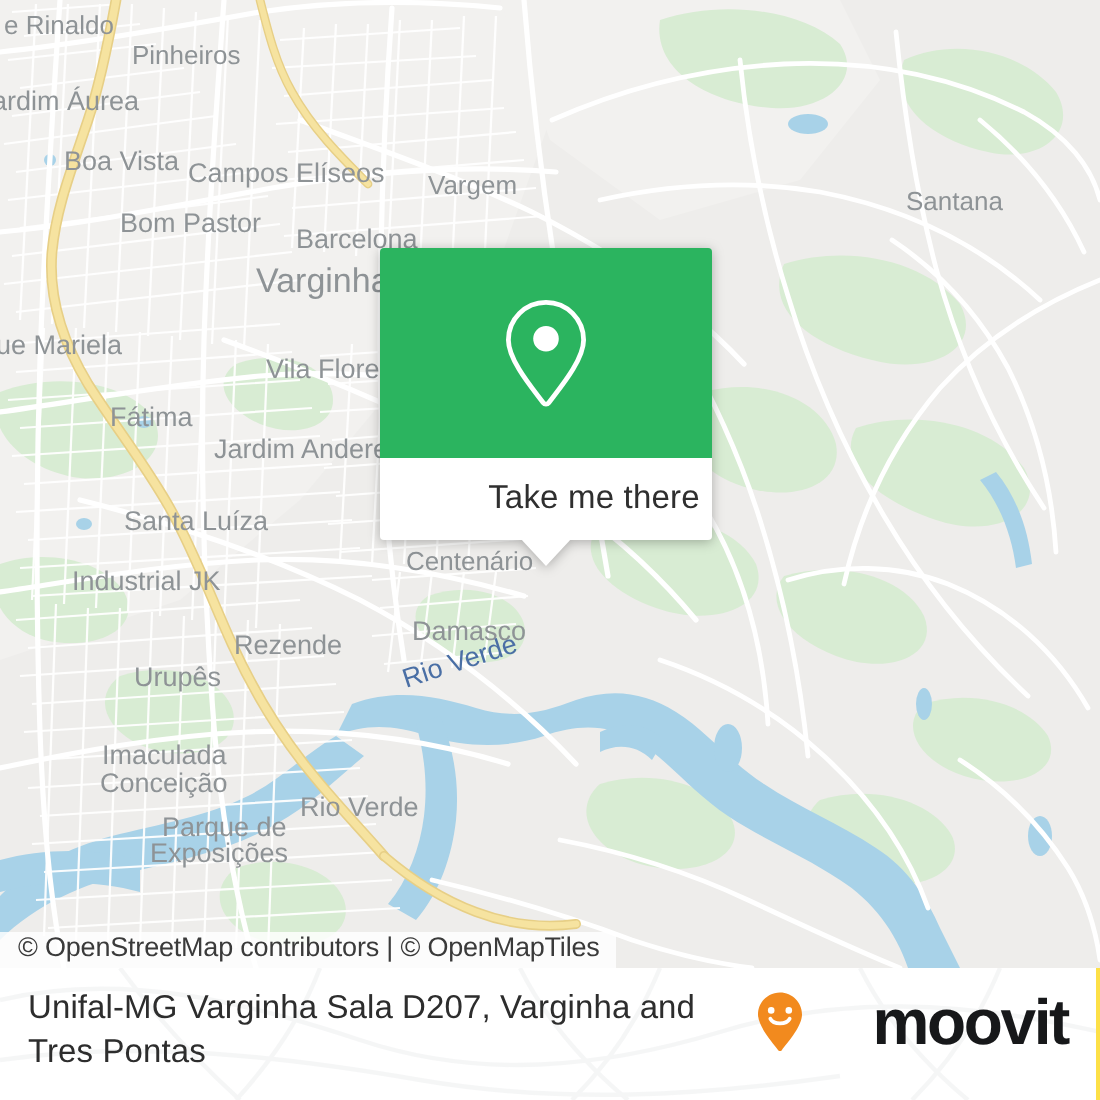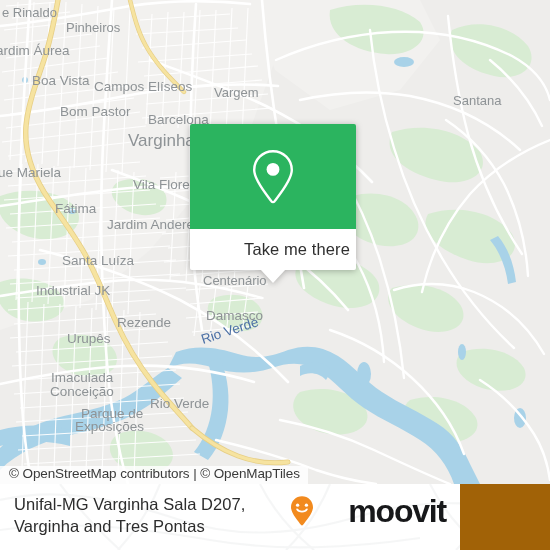--- a/index.html
+++ b/index.html
@@ -12,21 +12,21 @@
     height: 550px;
     overflow: hidden;
     font-family: "Liberation Sans", sans-serif;
     -webkit-font-smoothing: antialiased;
   }
   .screen {
     position: relative;
     width: 550px;
     height: 550px;
     overflow: hidden;
-    background: #a16207;
+    background: #fde047;
   }
 
   
   .map {
     position: absolute;
     left: 0; top: 0;
     width: 550px;
     height: 484px;
     overflow: hidden;
     background: #eeedeb;
@@ -89,21 +89,21 @@
     white-space: nowrap;
     z-index: 50;
     letter-spacing: -0.1px;
   }
 
   
   .footer {
     position: absolute;
     left: 0;
     top: 484px;
-    width: 460px;
+    width: 548px;
     height: 66px;
     background: #ffffff;
     overflow: hidden;
   }
   .footer-watermark {
     position: absolute;
     left: 0; top: -484px;
     width: 550px; height: 550px;
     opacity: 0.055;
     pointer-events: none;

